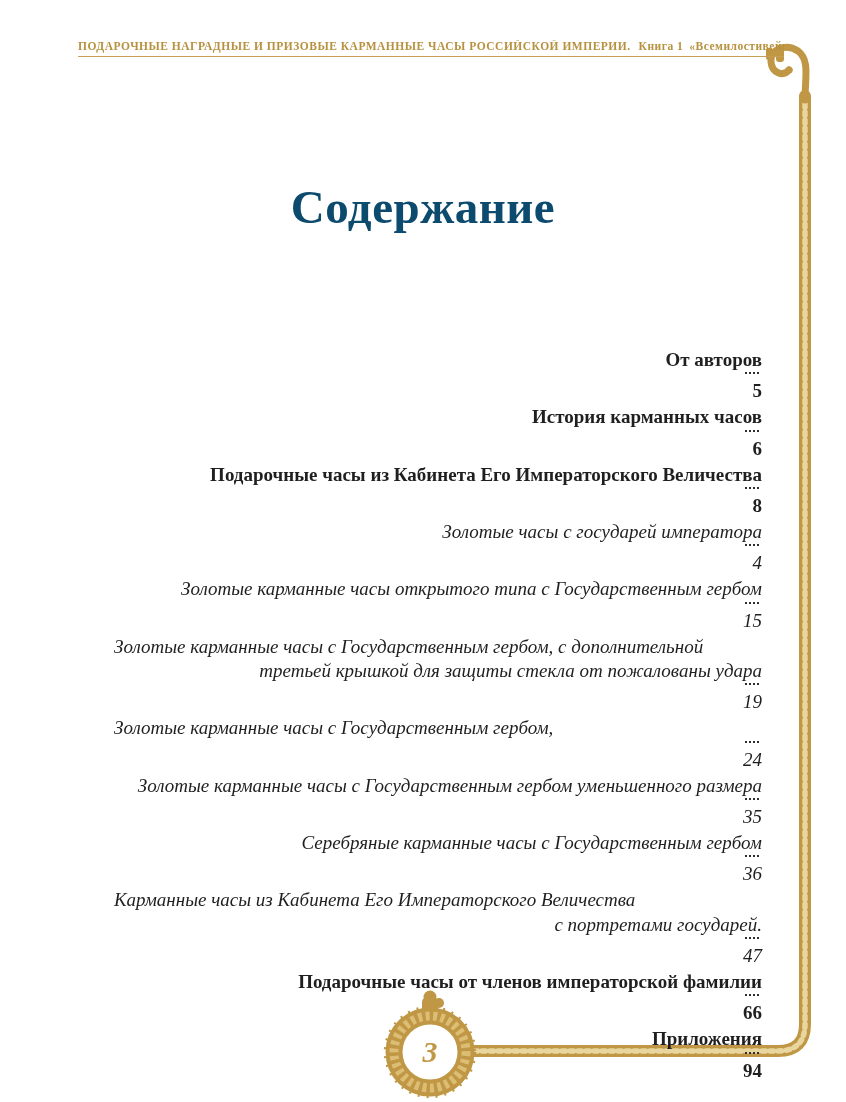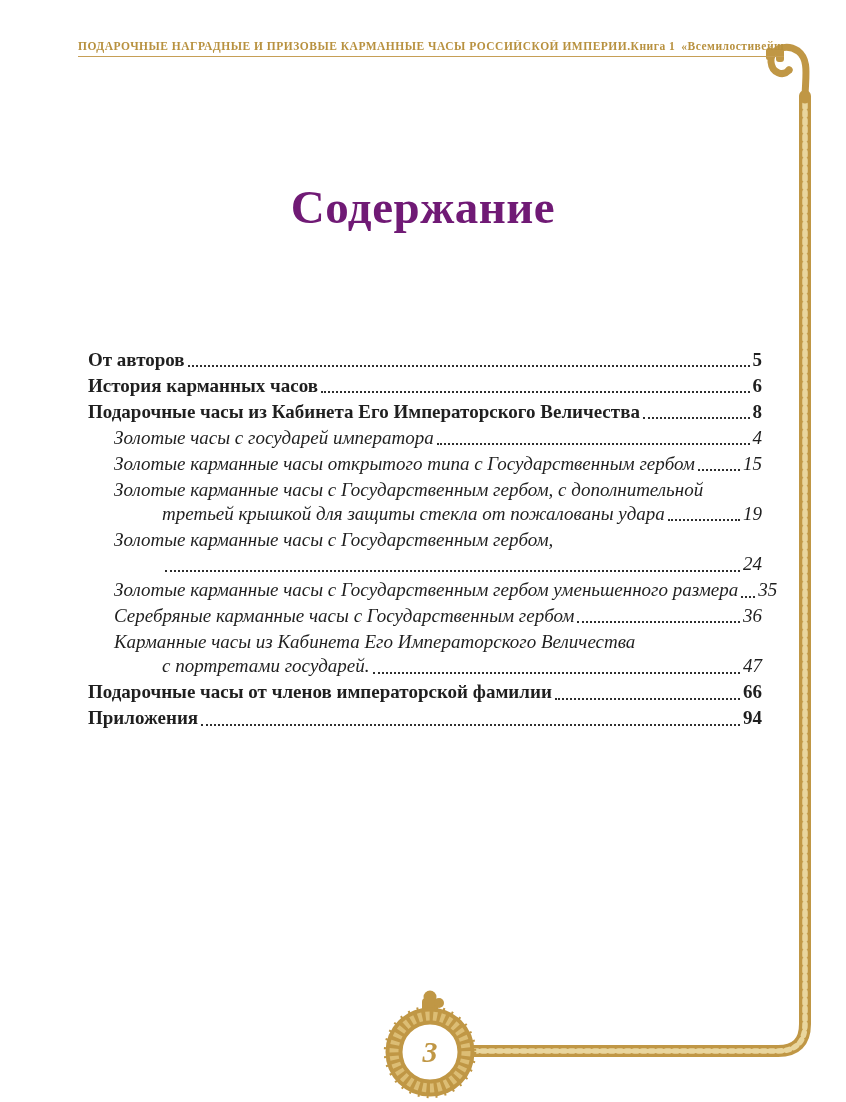--- a/index.html
+++ b/index.html
@@ -8,40 +8,40 @@
     overflow:hidden; font-family:"Liberation Serif", serif; color:#1f1f1f;
   }
 
   
   .running-header {
     position:absolute; left:78px; top:40px; right:62px;
     border-bottom:1.5px solid #c69f56; padding-bottom:4px;
     color:#b8913f; font-weight:bold; font-size:11.5px; letter-spacing:0.5px;
     white-space:nowrap; overflow:hidden;
   }
-  .running-header .hdr-book { margin-left:0; }
+  .running-header .hdr-book { margin-left:8px; }
   .running-header .hdr-sub { margin-left:6px; }
 
   
   .chain-svg { position:absolute; left:0; top:0; width:846px; height:1102px; pointer-events:none; }
 
   
   .title {
     position:absolute; top:183px; left:0; width:100%; margin:0;
     text-align:center; font-size:47px; line-height:1.05; font-weight:bold;
-    color:#701a75; letter-spacing:0.5px;
+    color:#0c4a6e; letter-spacing:0.5px;
   }
 
   
   .toc { position:absolute; left:88px; top:348px; width:674px; font-size:19px; }
   .toc-entry { margin-bottom:1.5px; }
   .toc-entry .line { line-height:24.4px; }
   .toc-entry.bold  { font-weight:bold; }
   .toc-entry.italic { font-style:italic; padding-left:26px; }
-  .toc-entry .line.last { display:flex; align-items:flex-end; }
+  .toc-entry .line.last { display:flex; align-items:flex-end;flex-direction:column; }
   .toc-entry .line.cont { padding-left:48px; }
   .toc-label { white-space:nowrap; }
   .dot-leader {
     flex:1 1 auto; min-width:14px; margin:0 3px;
     border-bottom:2.4px dotted #2e2e2e;
     align-self:flex-end; margin-bottom:5px;
   }
   .toc-pagenum { white-space:nowrap; }
 
   

